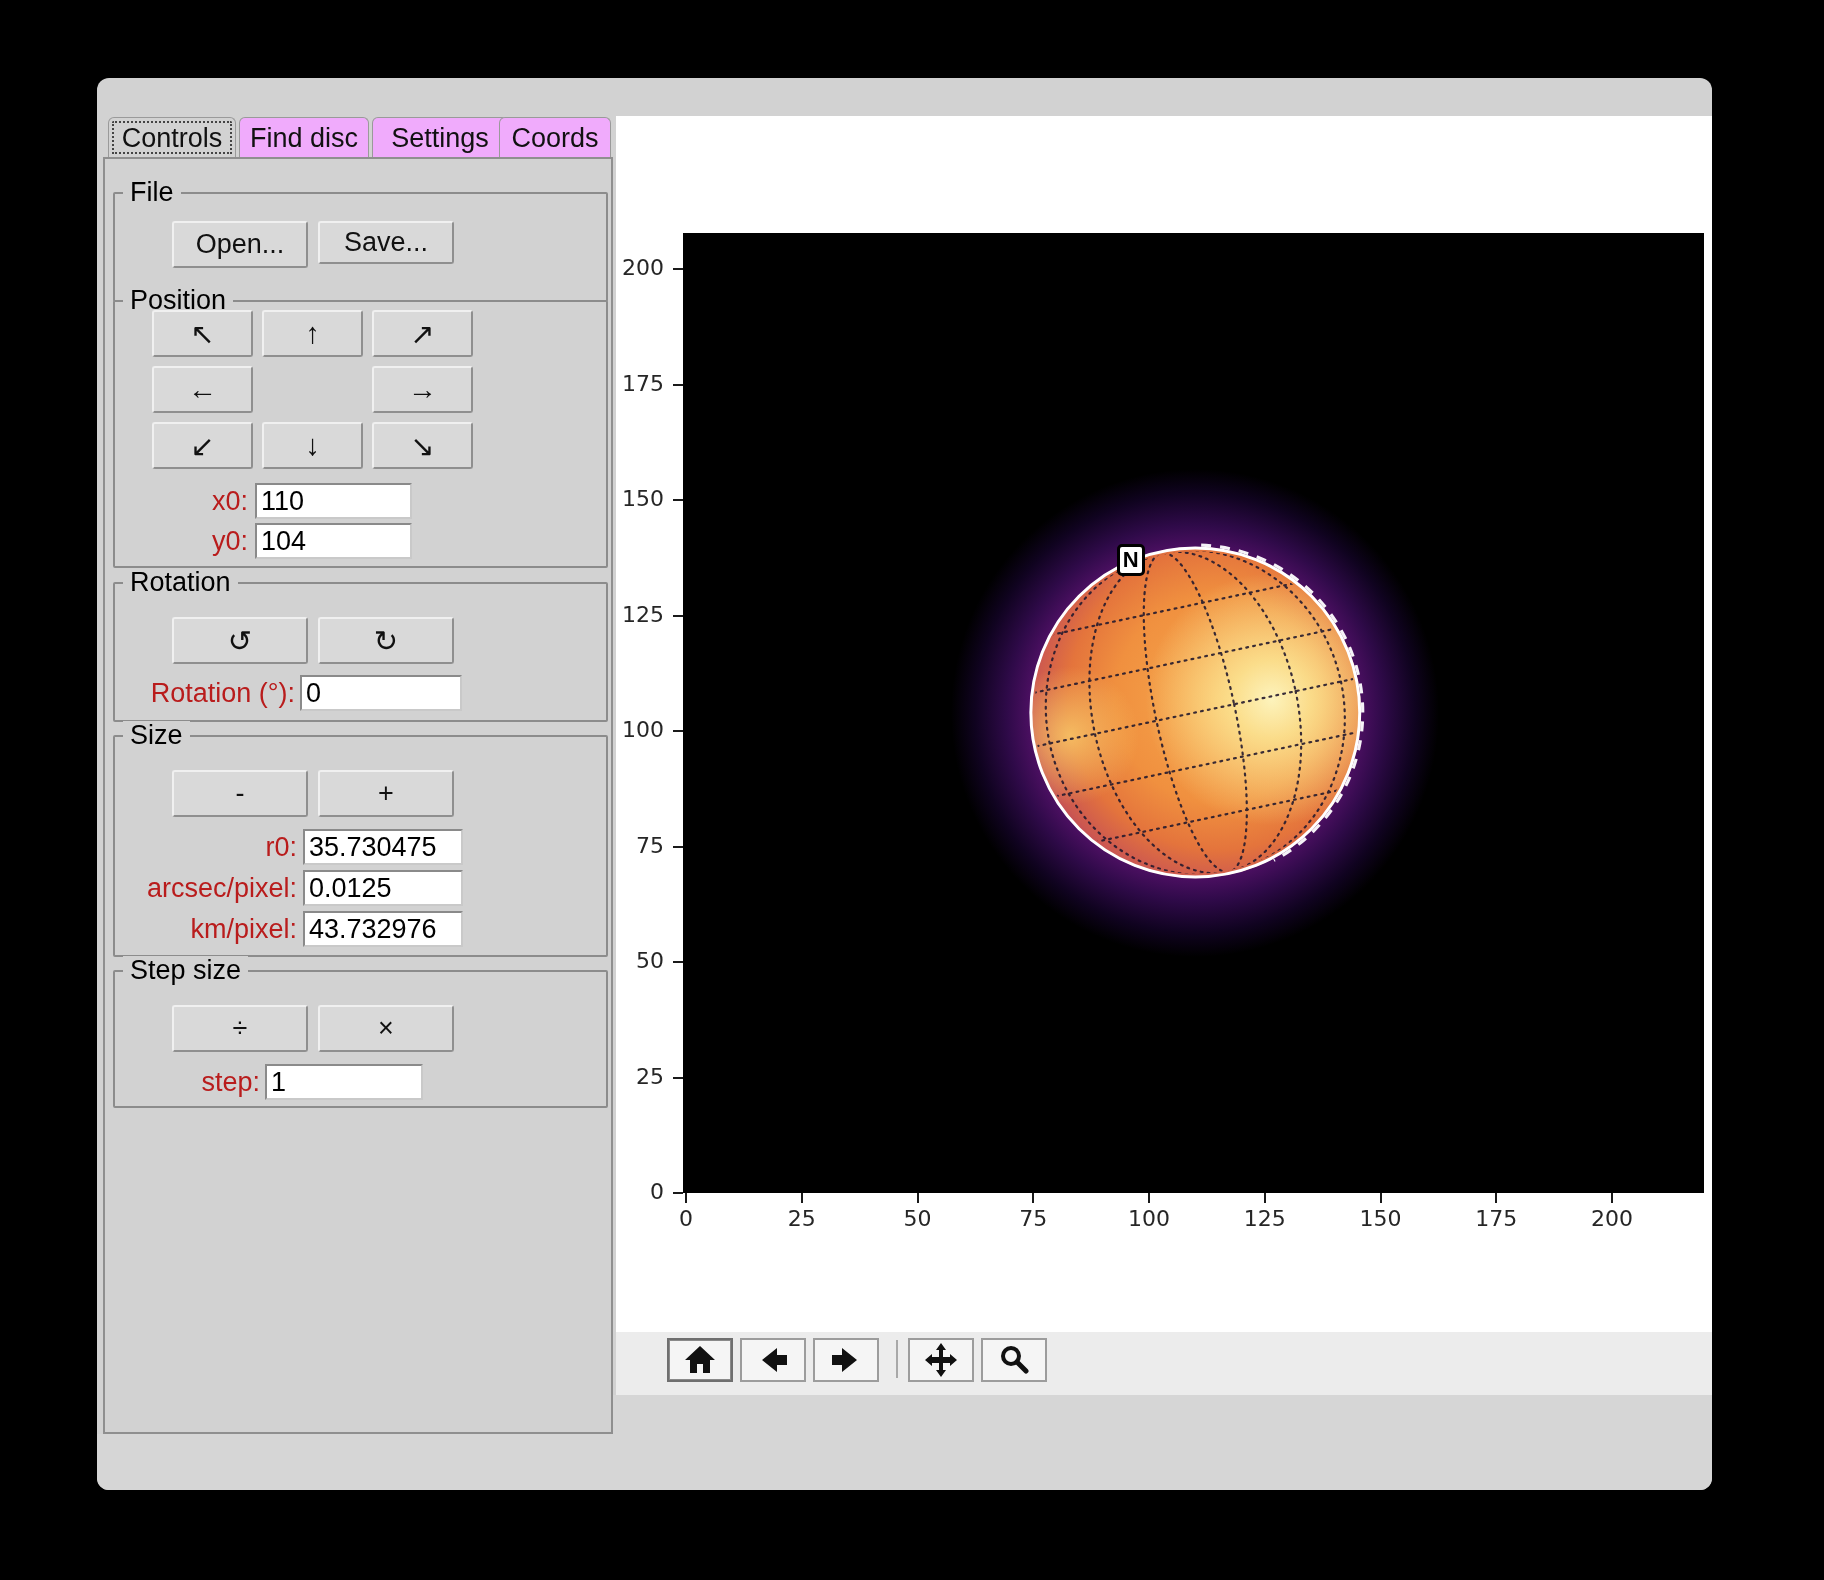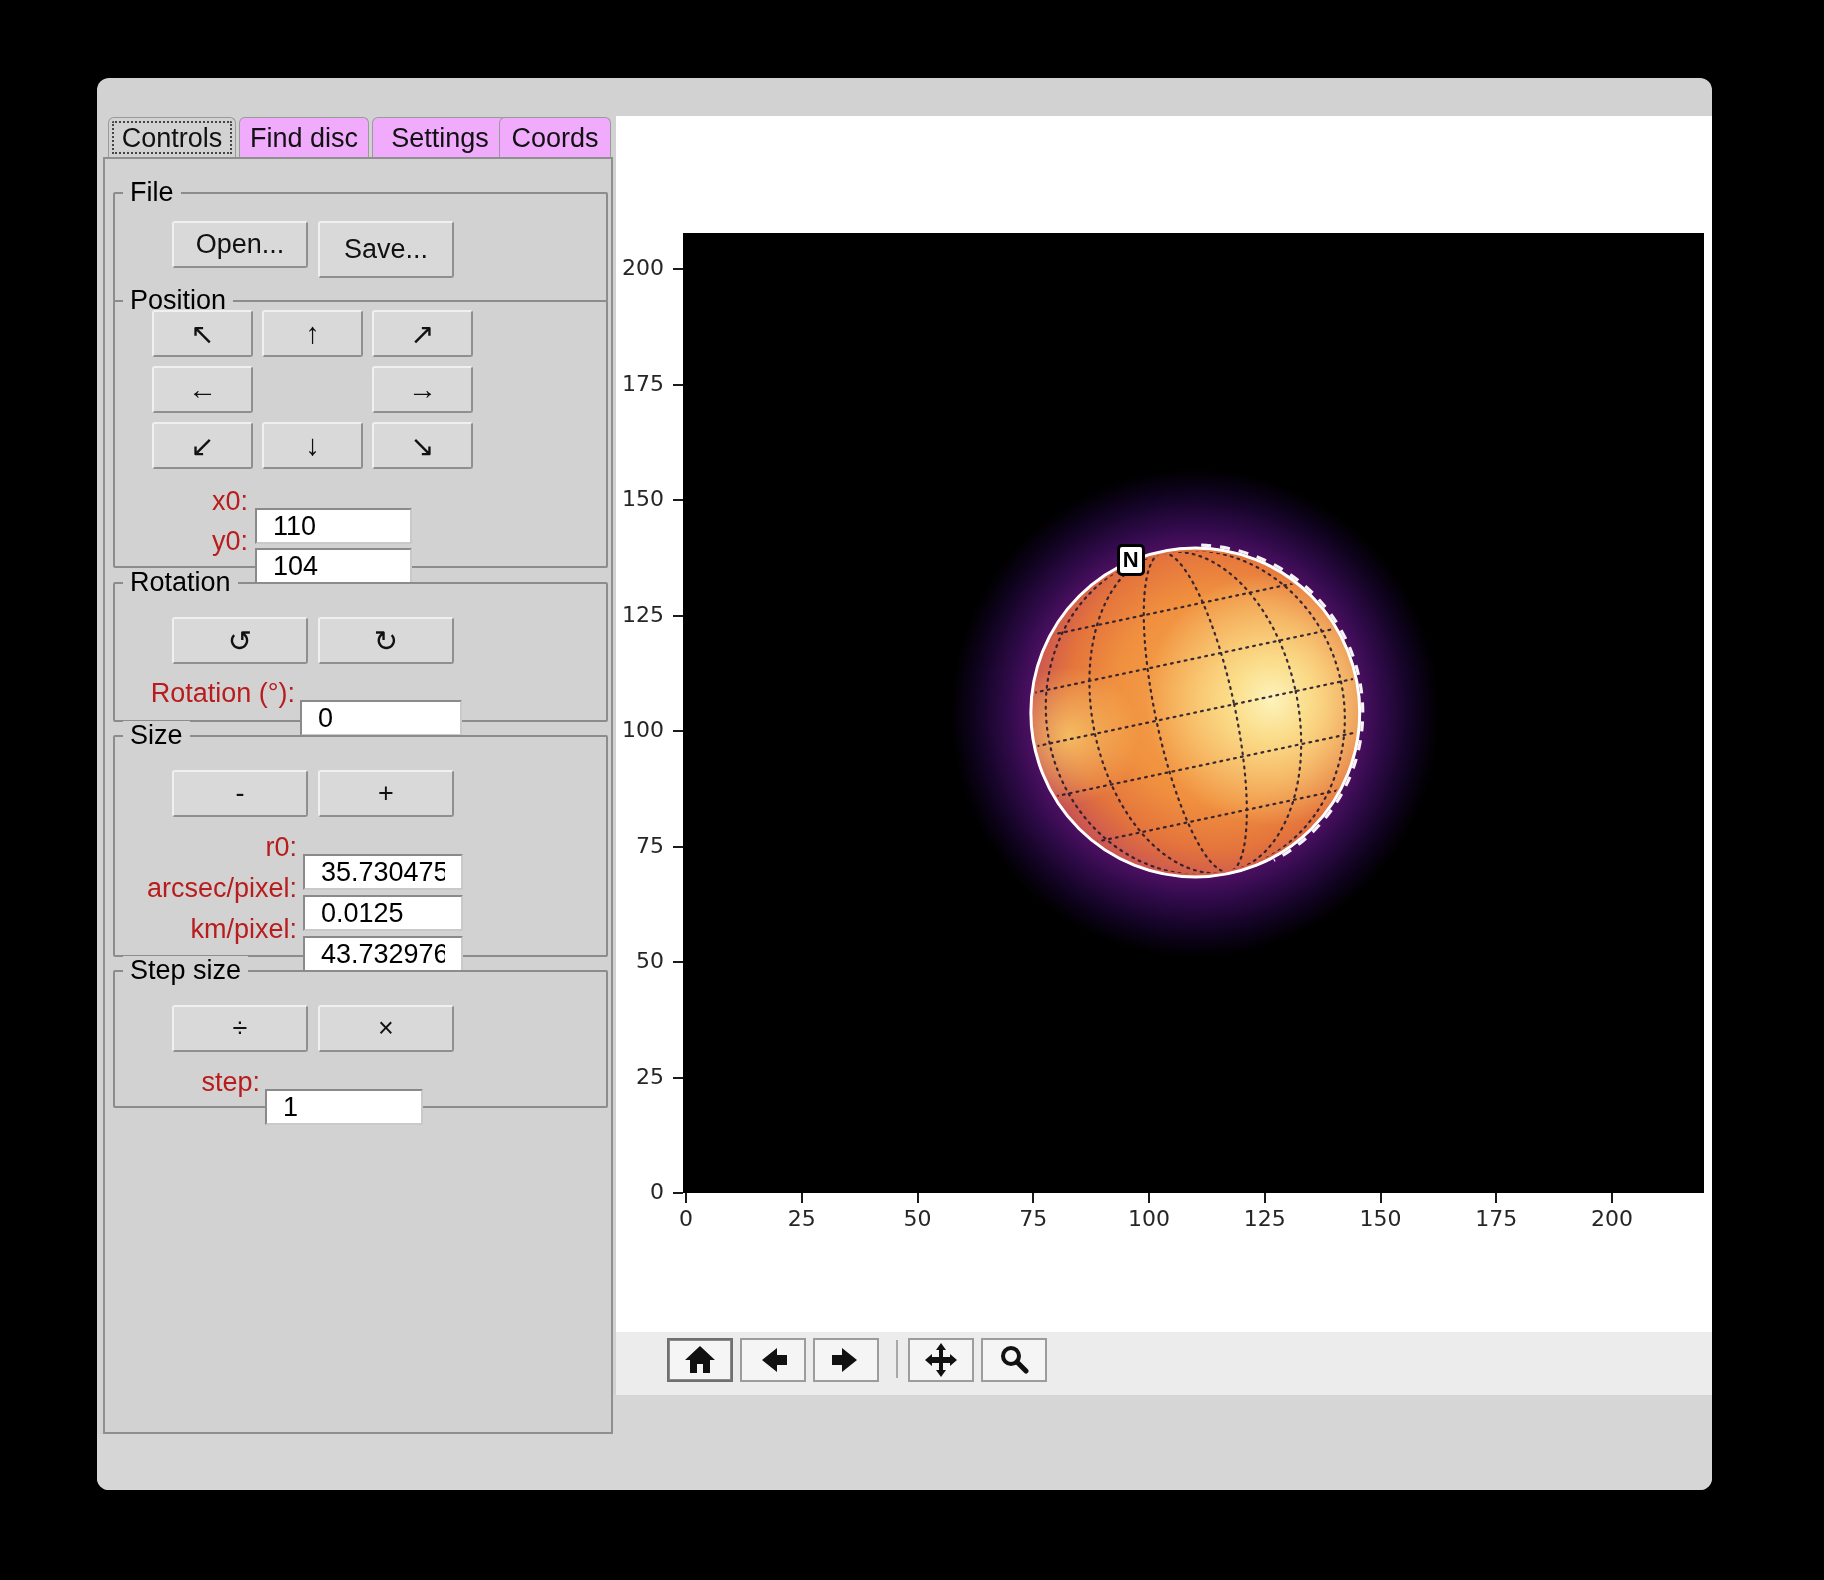--- a/index.html
+++ b/index.html
@@ -19,21 +19,21 @@
   .panel-box{left:6px;top:79px;width:510px;height:1277px;border:2px solid #8f8f8f;background:#d2d2d2;}
   
   .gbox{border:2px solid #8c8c8c;border-radius:2px;}
   .gblabel{font-size:27px;color:#000;background:#d2d2d2;padding:0 7px;height:28px;line-height:28px;}
   .btn{background:#d9d9d9;border:2px solid;border-color:#f0f0f0 #8f8f8f #8f8f8f #f0f0f0;
     border-radius:3px;text-align:center;font-size:27px;color:#111;cursor:default;
     display:flex;align-items:center;justify-content:center;}
   .btn.glyph{font-size:29px;}
   .lbl{font-size:27px;color:#b91c1c;line-height:36px;text-align:right;}
   .entry{font-family:"Liberation Sans",sans-serif;font-size:27px;color:#000;background:#fff;
-    border:2px solid;border-color:#8a8a8a #c9c9c9 #c9c9c9 #8a8a8a;height:36px;padding:0 16px;margin-top:25px;}
+    border:2px solid;border-color:#8a8a8a #c9c9c9 #c9c9c9 #8a8a8a;height:36px;padding:0 4px;}
   
   .figure{left:519px;top:38px;width:1096px;height:1216px;background:#fff;}
   .axes{left:67px;top:117px;width:1021px;height:960px;background:#000;overflow:hidden;}
   .tickmark-x{position:absolute;top:1077px;width:2px;height:10px;background:#1a1a1a;}
   .ticklabel-x{position:absolute;top:1090px;width:60px;text-align:center;
     font-family:"DejaVu Sans",sans-serif;font-size:22px;color:#262626;}
   .tickmark-y{position:absolute;left:57px;width:10px;height:2px;background:#1a1a1a;}
   .ticklabel-y{position:absolute;left:0;width:48px;text-align:right;
     font-family:"DejaVu Sans",sans-serif;font-size:22px;color:#262626;}
   .glow{border-radius:50%;background:radial-gradient(closest-side,
@@ -60,21 +60,21 @@
 
   <div class="abs tab selected" style="left:11px;width:128px">Controls</div>
   <div class="abs tab" style="left:142px;width:130px">Find disc</div>
   <div class="abs tab" style="left:275px;width:136px">Settings</div>
   <div class="abs tab" style="left:402px;width:112px">Coords</div>
   <div class="abs panel-box"></div>
 
   <div class="abs gbox" style="left:16px;top:114px;width:495px;height:110px"></div>
   <span class="abs gblabel" style="left:26px;top:100px">File</span>
   <div class="abs btn" style="left:75px;top:143px;width:136px;height:47px">Open...</div>
-  <div class="abs btn" style="left:221px;top:143px;width:136px;height:57px">Save...</div>
+  <div class="abs btn" style="left:221px;top:143px;width:136px;height:43px">Save...</div>
 
   <div class="abs gbox" style="left:16px;top:222px;width:495px;height:268px"></div>
   <span class="abs gblabel" style="left:26px;top:208px">Position</span>
   <div class="abs btn glyph" style="left:55px;top:232px;width:101px;height:47px">↖</div>
   <div class="abs btn glyph" style="left:165px;top:232px;width:101px;height:47px">↑</div>
   <div class="abs btn glyph" style="left:275px;top:232px;width:101px;height:47px">↗</div>
   <div class="abs btn glyph" style="left:55px;top:288px;width:101px;height:47px">←</div>
   <div class="abs btn glyph" style="left:275px;top:288px;width:101px;height:47px">→</div>
   <div class="abs btn glyph" style="left:55px;top:344px;width:101px;height:47px">↙</div>
   <div class="abs btn glyph" style="left:165px;top:344px;width:101px;height:47px">↓</div>

